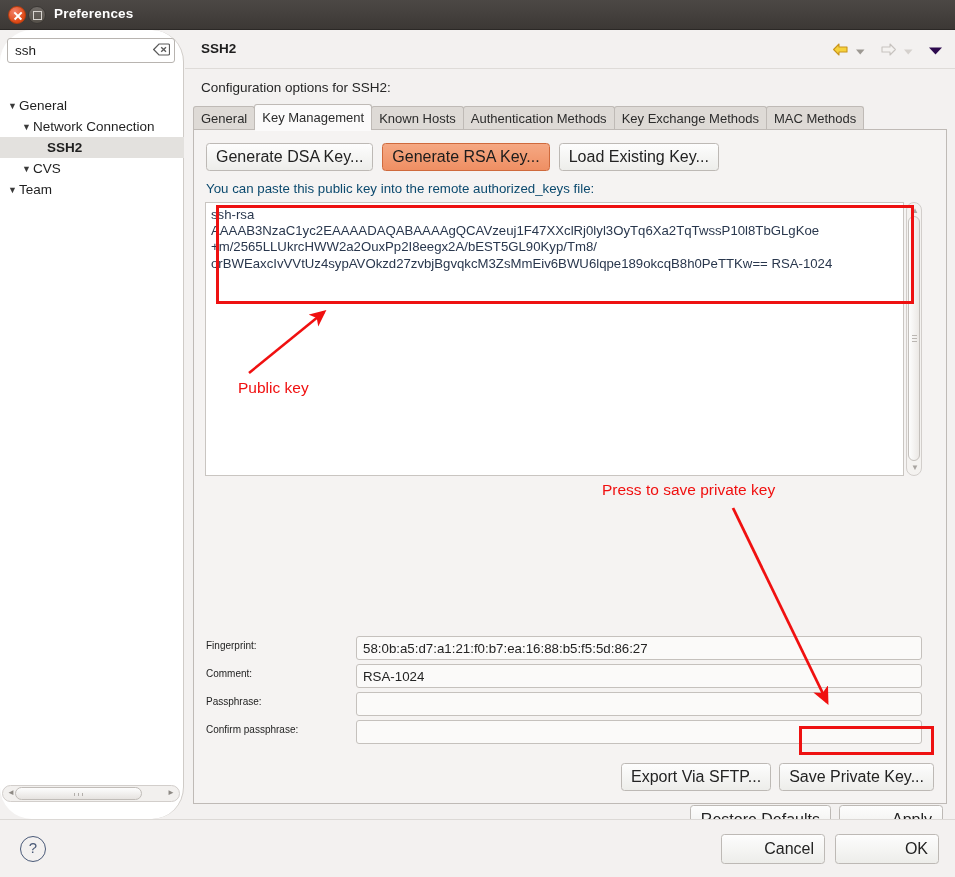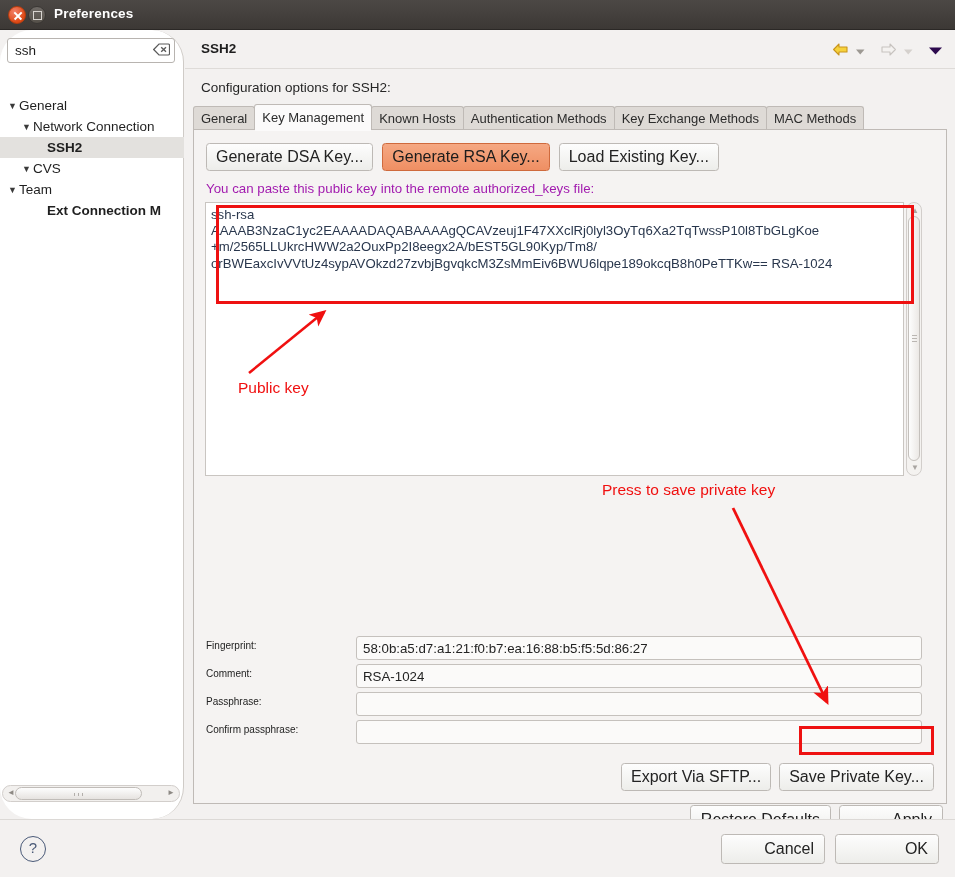--- a/index.html
+++ b/index.html
@@ -161,21 +161,21 @@
     border: 1px solid #bdb9b5; border-radius: 3.5px;
     font-family: "Liberation Sans", sans-serif; font-size: 16px; color: #232323;
     padding: 4px 9px; cursor: default; white-space: nowrap;
   }
   .btn.hot {
     background: linear-gradient(to bottom, #f5a883, #ef8f63);
     border-color: #cf6a3d; color: #1c1c1c;
   }
   .keybtns { position:absolute; left: 12px; top: 13px; display:flex; gap: 9px; }
 
-  .paste-label { position:absolute; left: 12px; top: 51px; font-size: 13.3px; color:#a21caf; }
+  .paste-label { position:absolute; left: 12px; top: 51px; font-size: 13.3px; color:#0c4a6e; }
 
   
   .keyarea-wrap {
     position:absolute; left: 11px; top: 72px; width: 717px; height: 274px;
   }
   .keyarea {
     position:absolute; left:0; top:0; width: 699px; height: 274px;
     background:#ffffff; border: 1px solid #c9c5c1; box-sizing:border-box;
     padding: 4px 5px;
     font-family: "Liberation Sans", sans-serif;
@@ -263,21 +263,20 @@
         </div>
       </div>
 
       <div class="tree">
 
       <div class="tree-row" style="padding-left: 6px;"><span class="twisty">▼</span><span>General</span></div>
           <div class="tree-row" style="padding-left: 20px;"><span class="twisty">▼</span><span>Network Connection</span></div>
           <div class="tree-row selected" style="padding-left: 34px;"><span class="twisty"></span><span>SSH2</span></div>
           <div class="tree-row" style="padding-left: 20px;"><span class="twisty">▼</span><span>CVS</span></div>
           <div class="tree-row" style="padding-left: 6px;"><span class="twisty">▼</span><span>Team</span></div>
-          <div class="tree-row bold" style="padding-left: 34px;"><span class="twisty"></span><span>Ext Connection M</span></div>
         </div>
 
       <div class="side-hscroll">
         <div class="side-harrow" style="left:4px;">◄</div>
         <div class="side-hthumb"></div>
         <div class="side-harrow" style="right:4px;">►</div>
       </div>
     </div>
 
     <div class="pane">

